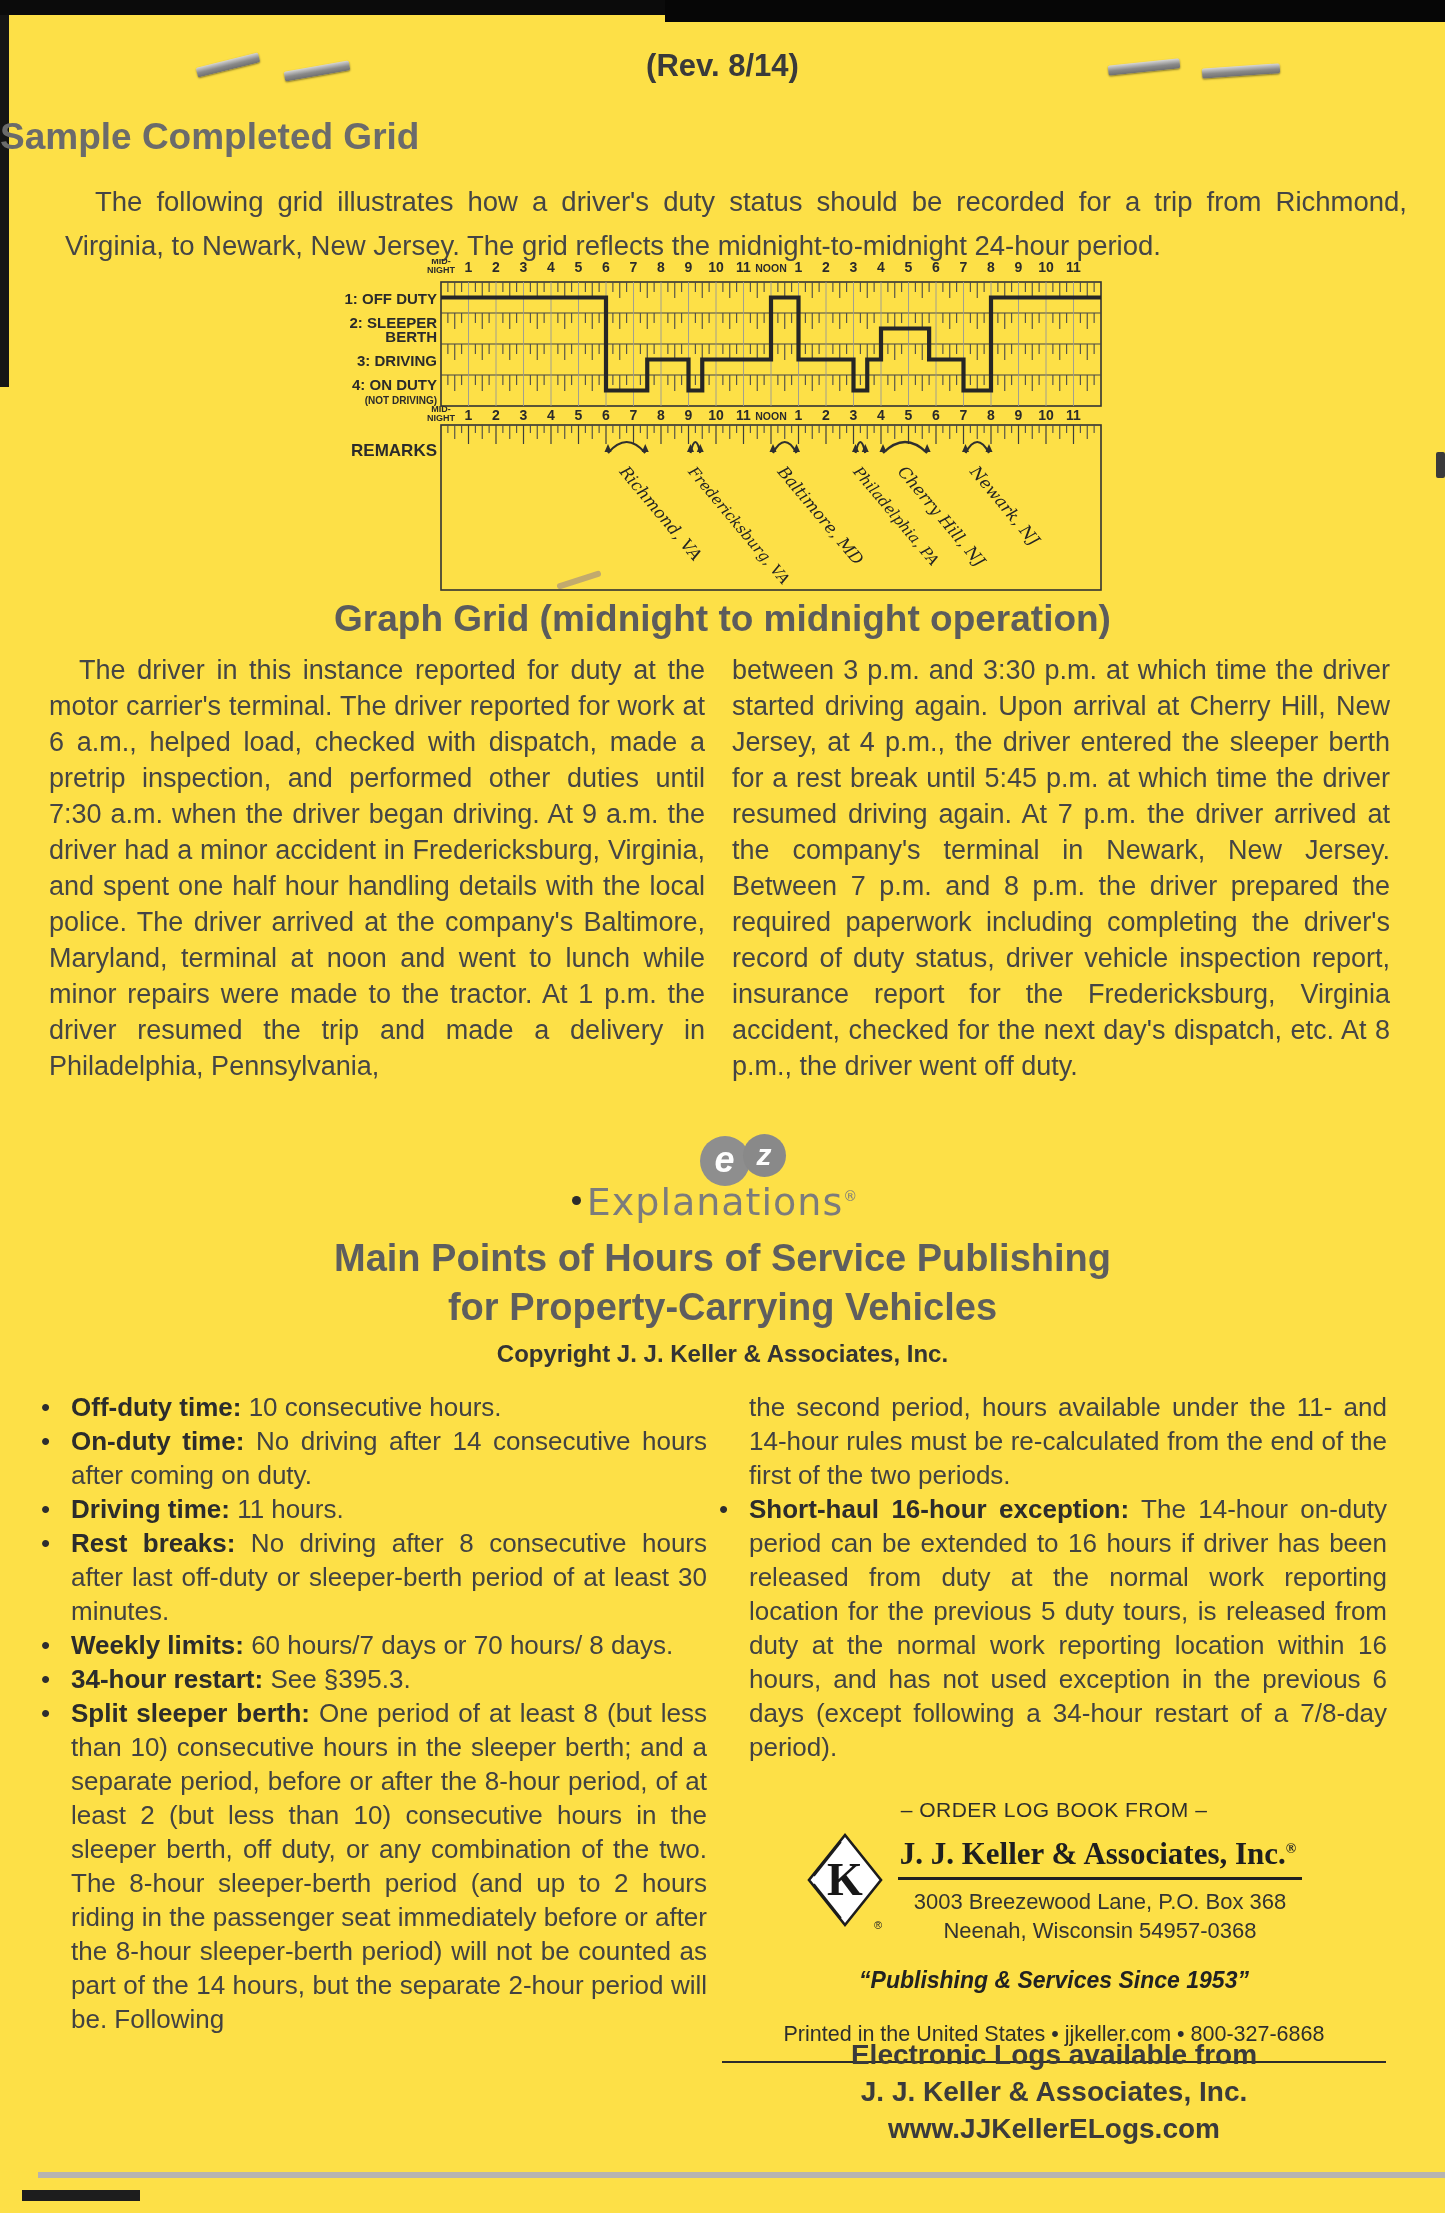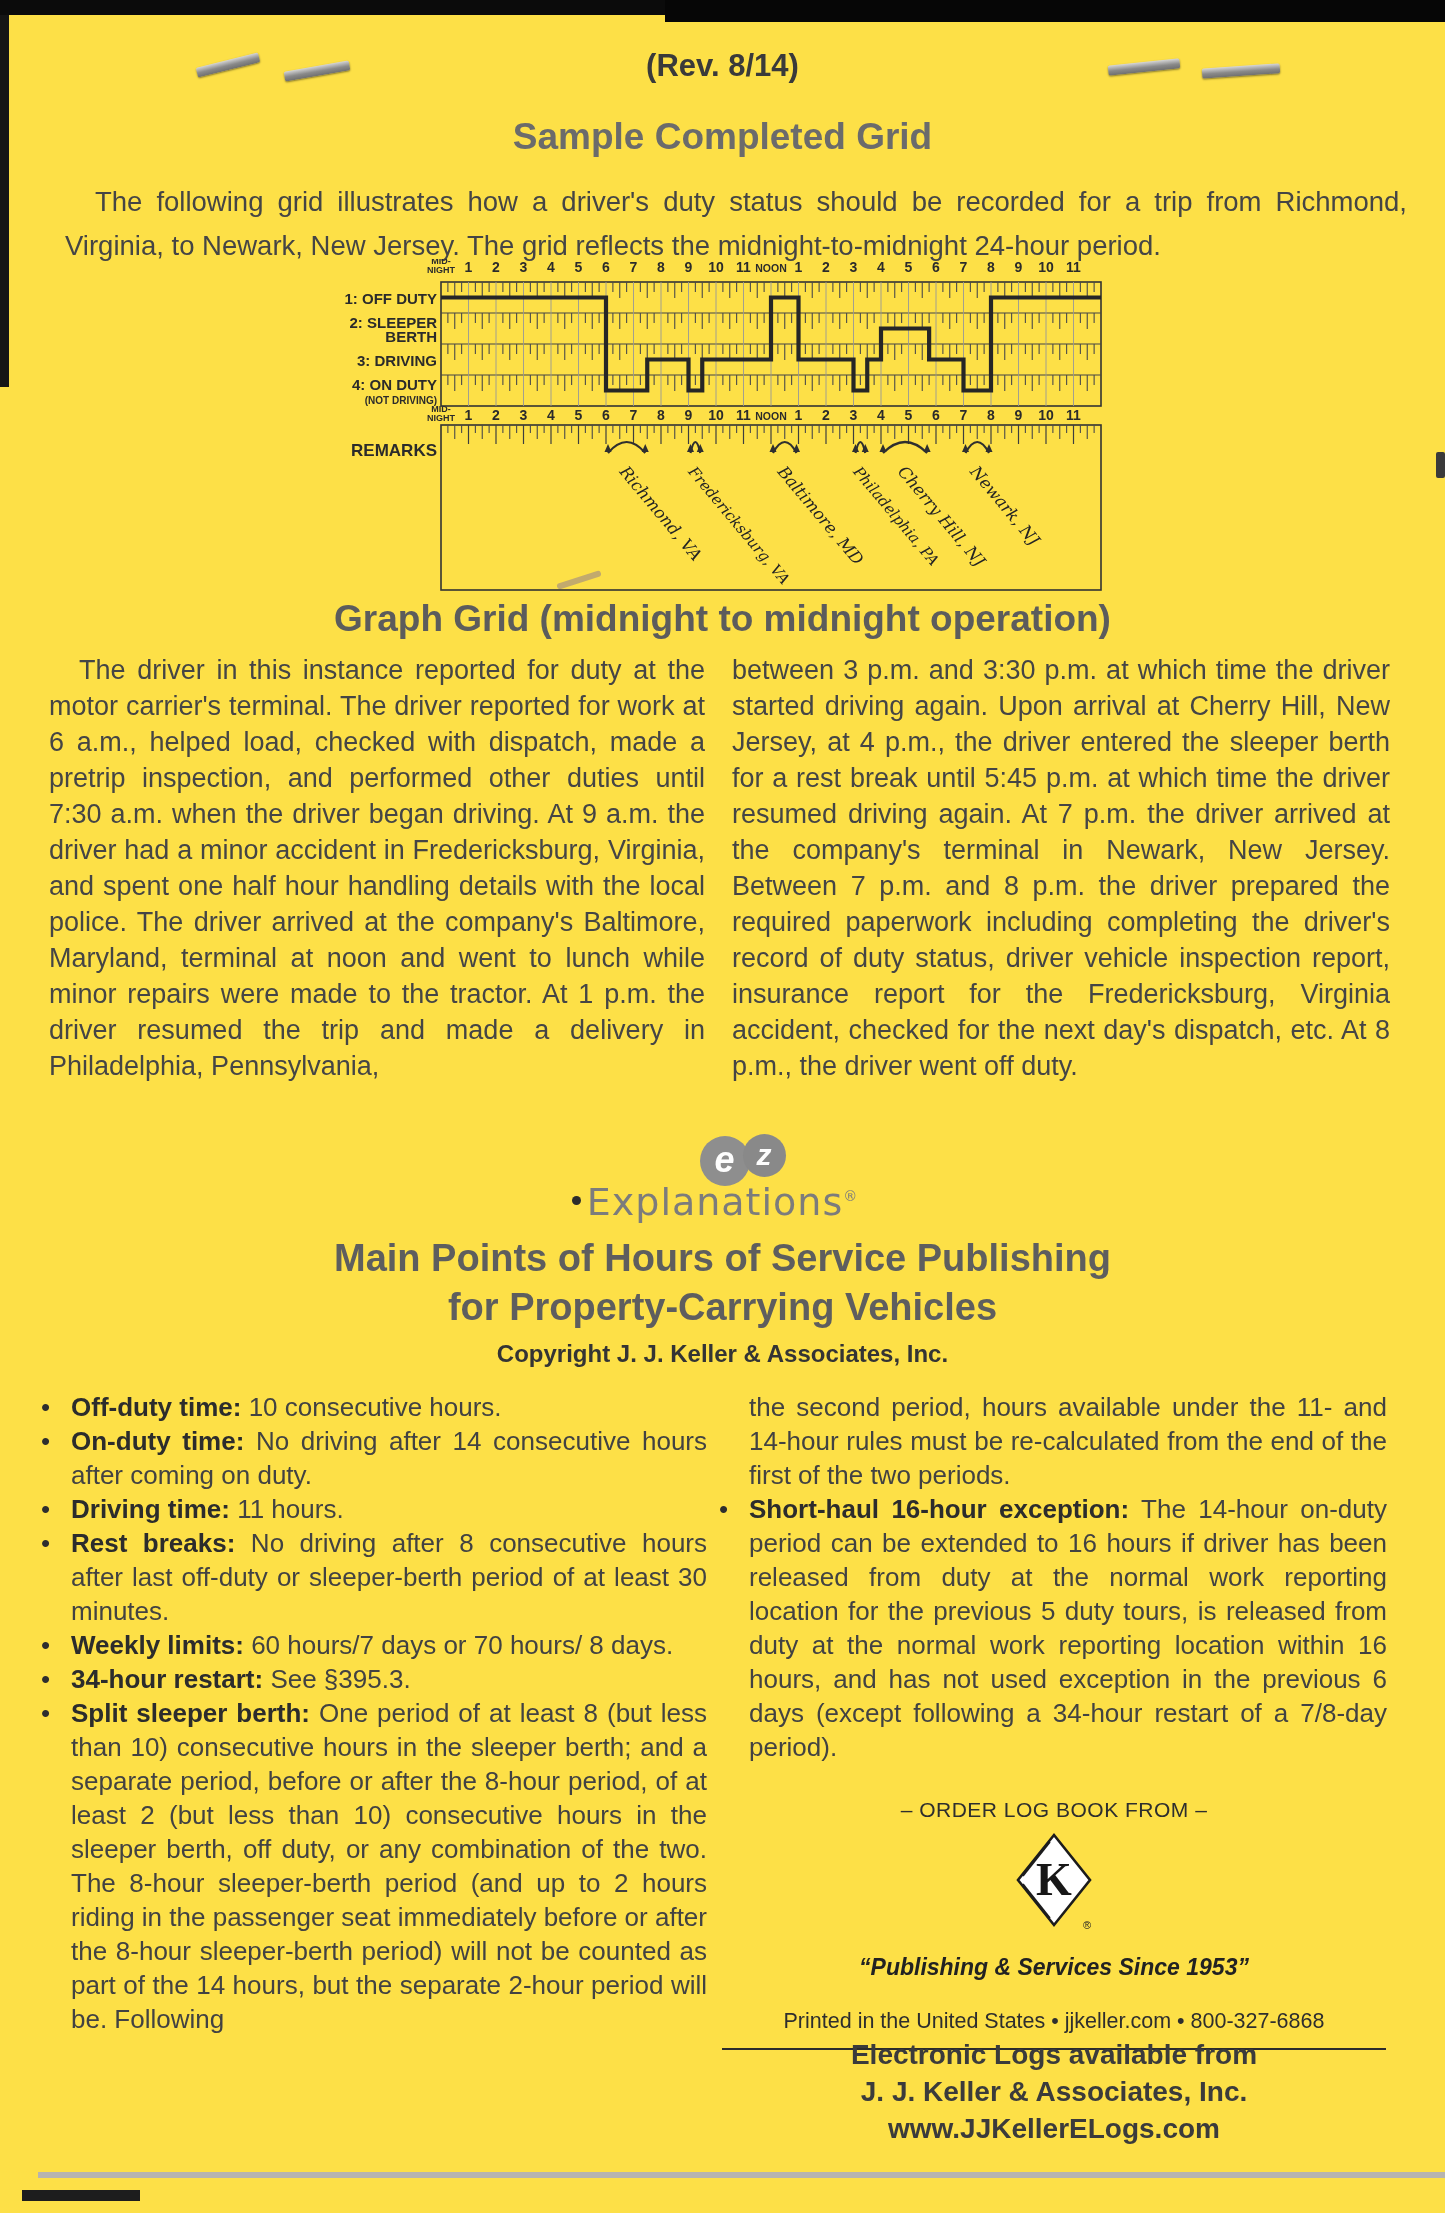--- a/index.html
+++ b/index.html
@@ -13,21 +13,21 @@
   .scan-bottom-line{position:absolute;left:38px;top:2172px;width:1407px;height:6px;background:#b7b4af;}
   .scan-bottom-mark{position:absolute;left:22px;top:2190px;width:118px;height:11px;background:#1d1d1d;}
   .smudge{position:absolute;left:556px;top:577px;width:46px;height:6px;background:#a8937e;opacity:.7;transform:rotate(-18deg);border-radius:3px;}
   .staple{position:absolute;height:10px;background:linear-gradient(180deg,#d6d6d6,#8a8a8a 55%,#6f6f6f);border-radius:2px;box-shadow:0 1px 2px rgba(0,0,0,.45);}
   .staple.s1{left:196px;top:60px;width:64px;transform:rotate(-14deg);}
   .staple.s2{left:284px;top:66px;width:66px;transform:rotate(-10deg);}
   .staple.s3{left:1108px;top:62px;width:72px;transform:rotate(-6deg);}
   .staple.s4{left:1202px;top:66px;width:78px;transform:rotate(-4deg);}
 
   .rev{position:absolute;left:0;top:48px;width:1445px;text-align:center;font-weight:bold;font-size:31px;color:#3a3a3a;}
-  .h-sample{position:absolute;left:0;top:116px;width:1445px;text-align:center;font-weight:bold;font-size:37px;color:#6b6b6b;margin:0;}
+  .h-sample{position:absolute;left:0;top:116px;width:1445px;text-align:left;font-weight:bold;font-size:37px;color:#6b6b6b;margin:0;}
   .intro{position:absolute;left:49px;top:164px;width:1342px;font-size:27.5px;line-height:44px;
          text-align:justify;text-indent:30px;margin:16px;color:#454545;}
 
   .grid-fig{position:absolute;left:322px;top:243px;width:770px;height:338px;margin:16px;}
 
   .h-graph{position:absolute;left:0;top:598px;width:1445px;text-align:center;font-weight:bold;font-size:37px;color:#5c5c5c;margin:0;}
   .narr{position:absolute;top:652px;font-size:27px;line-height:36px;text-align:justify;margin:0;color:#454545;}
   .narr.left{left:49px;width:656px;text-indent:30px;}
   .narr.right{left:724px;width:658px;margin-left:8px;}
 
@@ -625,20 +625,27 @@
   <div class="order">
     <div class="order-heading">– ORDER LOG BOOK FROM –</div>
     <div class="order-row">
       <svg width="78" height="100" viewBox="0 0 78 100">
         <polygon points="39,3 75,48 39,93 3,48" fill="#ffffff" stroke="#1c1c1c" stroke-width="2.6"></polygon>
         <polyline points="35,10 8,44" fill="none" stroke="#1c1c1c" stroke-width="1.6"></polyline>
         <polyline points="8,52 35,86" fill="none" stroke="#1c1c1c" stroke-width="1.6"></polyline>
         <text x="39" y="63" text-anchor="middle" font-family="Liberation Serif, serif" font-weight="bold" font-size="46" fill="#171717">K</text>
         <text x="68" y="97" font-size="11" fill="#222">®</text>
       </svg>
+      <div class="company-wrap">
+        <div class="company-name"><span>J. J. Keller &amp; Associates, Inc.</span><sup>®</sup></div>
+        <div class="addr">
+          <div>3003 Breezewood Lane, P.O. Box 368</div>
+          <div>Neenah, Wisconsin 54957-0368</div>
+        </div>
+      </div>
     </div>
     <div class="slogan">“Publishing &amp; Services Since 1953”</div>
     <div class="printed">Printed in the United States • jjkeller.com • 800-327-6868</div>
     <hr class="order-divider">
   </div>
 
   <div class="elogs">
     <div>Electronic Logs available from</div>
     <div>J. J. Keller &amp; Associates, Inc.</div>
     <div>www.JJKellerELogs.com</div>

